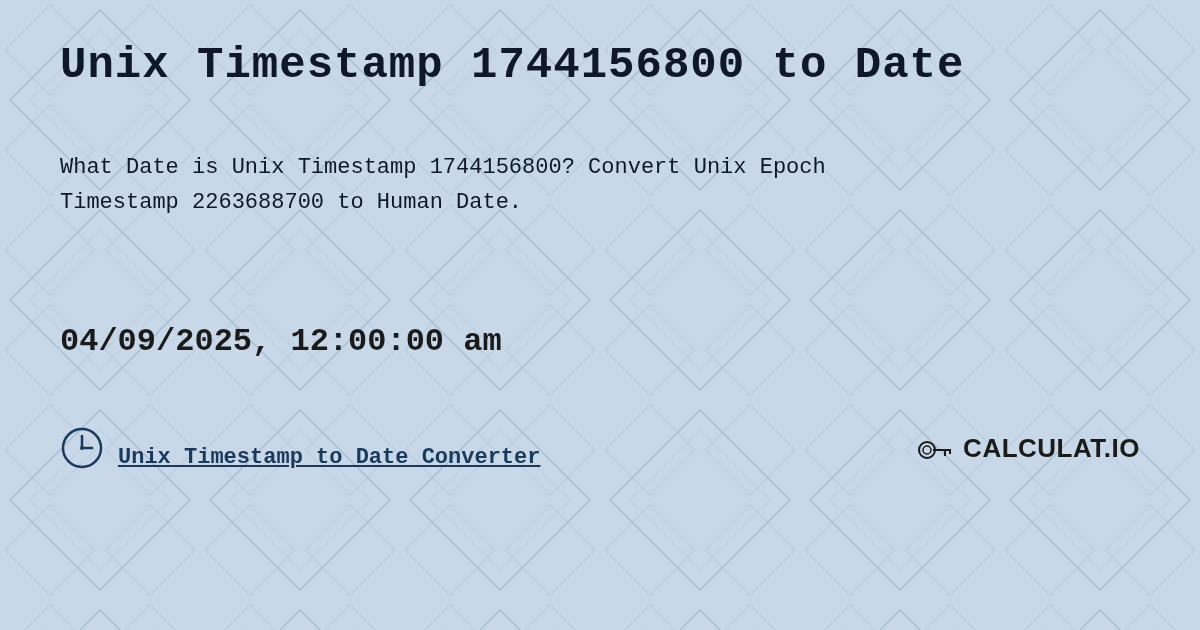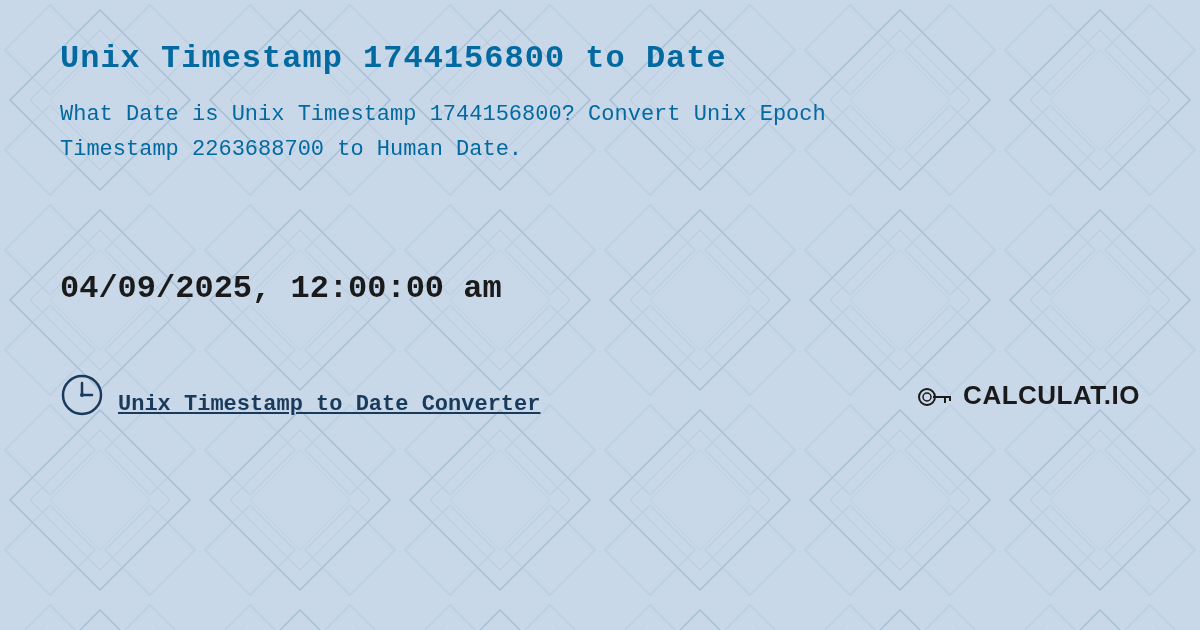--- a/index.html
+++ b/index.html
@@ -27,31 +27,31 @@
       z-index: 0;
     }
 
     .content {
       position: relative;
       z-index: 1;
       padding: 40px 60px;
     }
 
     h1 {
-      font-size: 32px;
+      font-size: 44px;
       font-weight: 900;
-      color: #0369a1;
-      margin-bottom: 20px;
+      color: #0f172a;
+      margin-bottom: 60px;
       letter-spacing: 1px;
       font-family: 'Courier New', Courier, monospace;
     }
 
     .description {
       font-size: 22px;
-      color: #0369a1;
+      color: #0f172a;
       line-height: 1.6;
       margin-bottom: 50px;
       font-family: 'Courier New', Courier, monospace;
       max-width: 900px;
     }
 
     .result {
       font-size: 32px;
       font-weight: 900;
       color: #1a1a1a;

